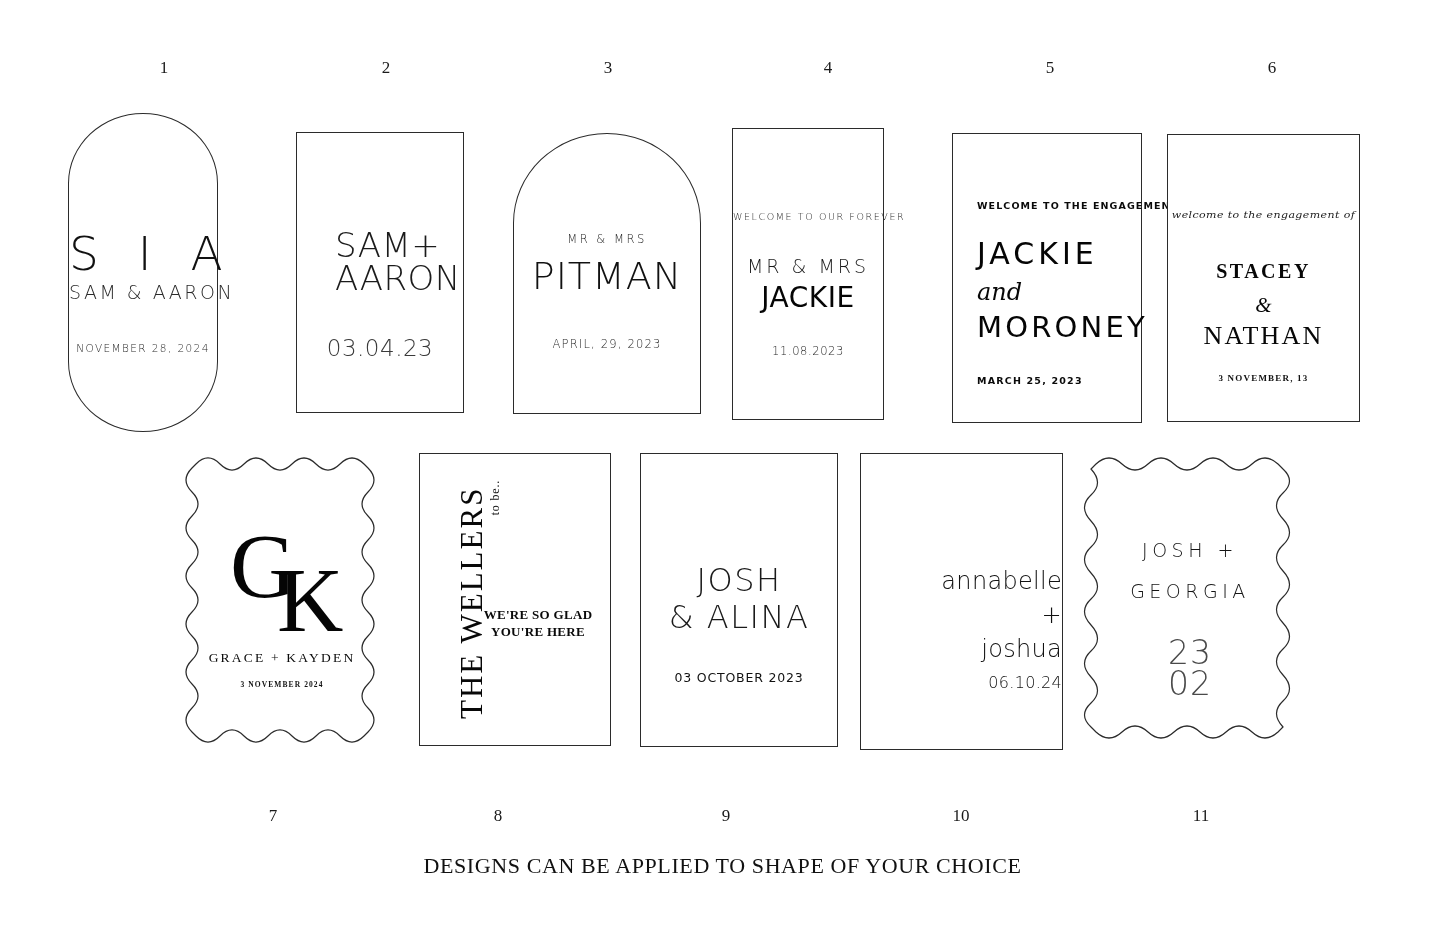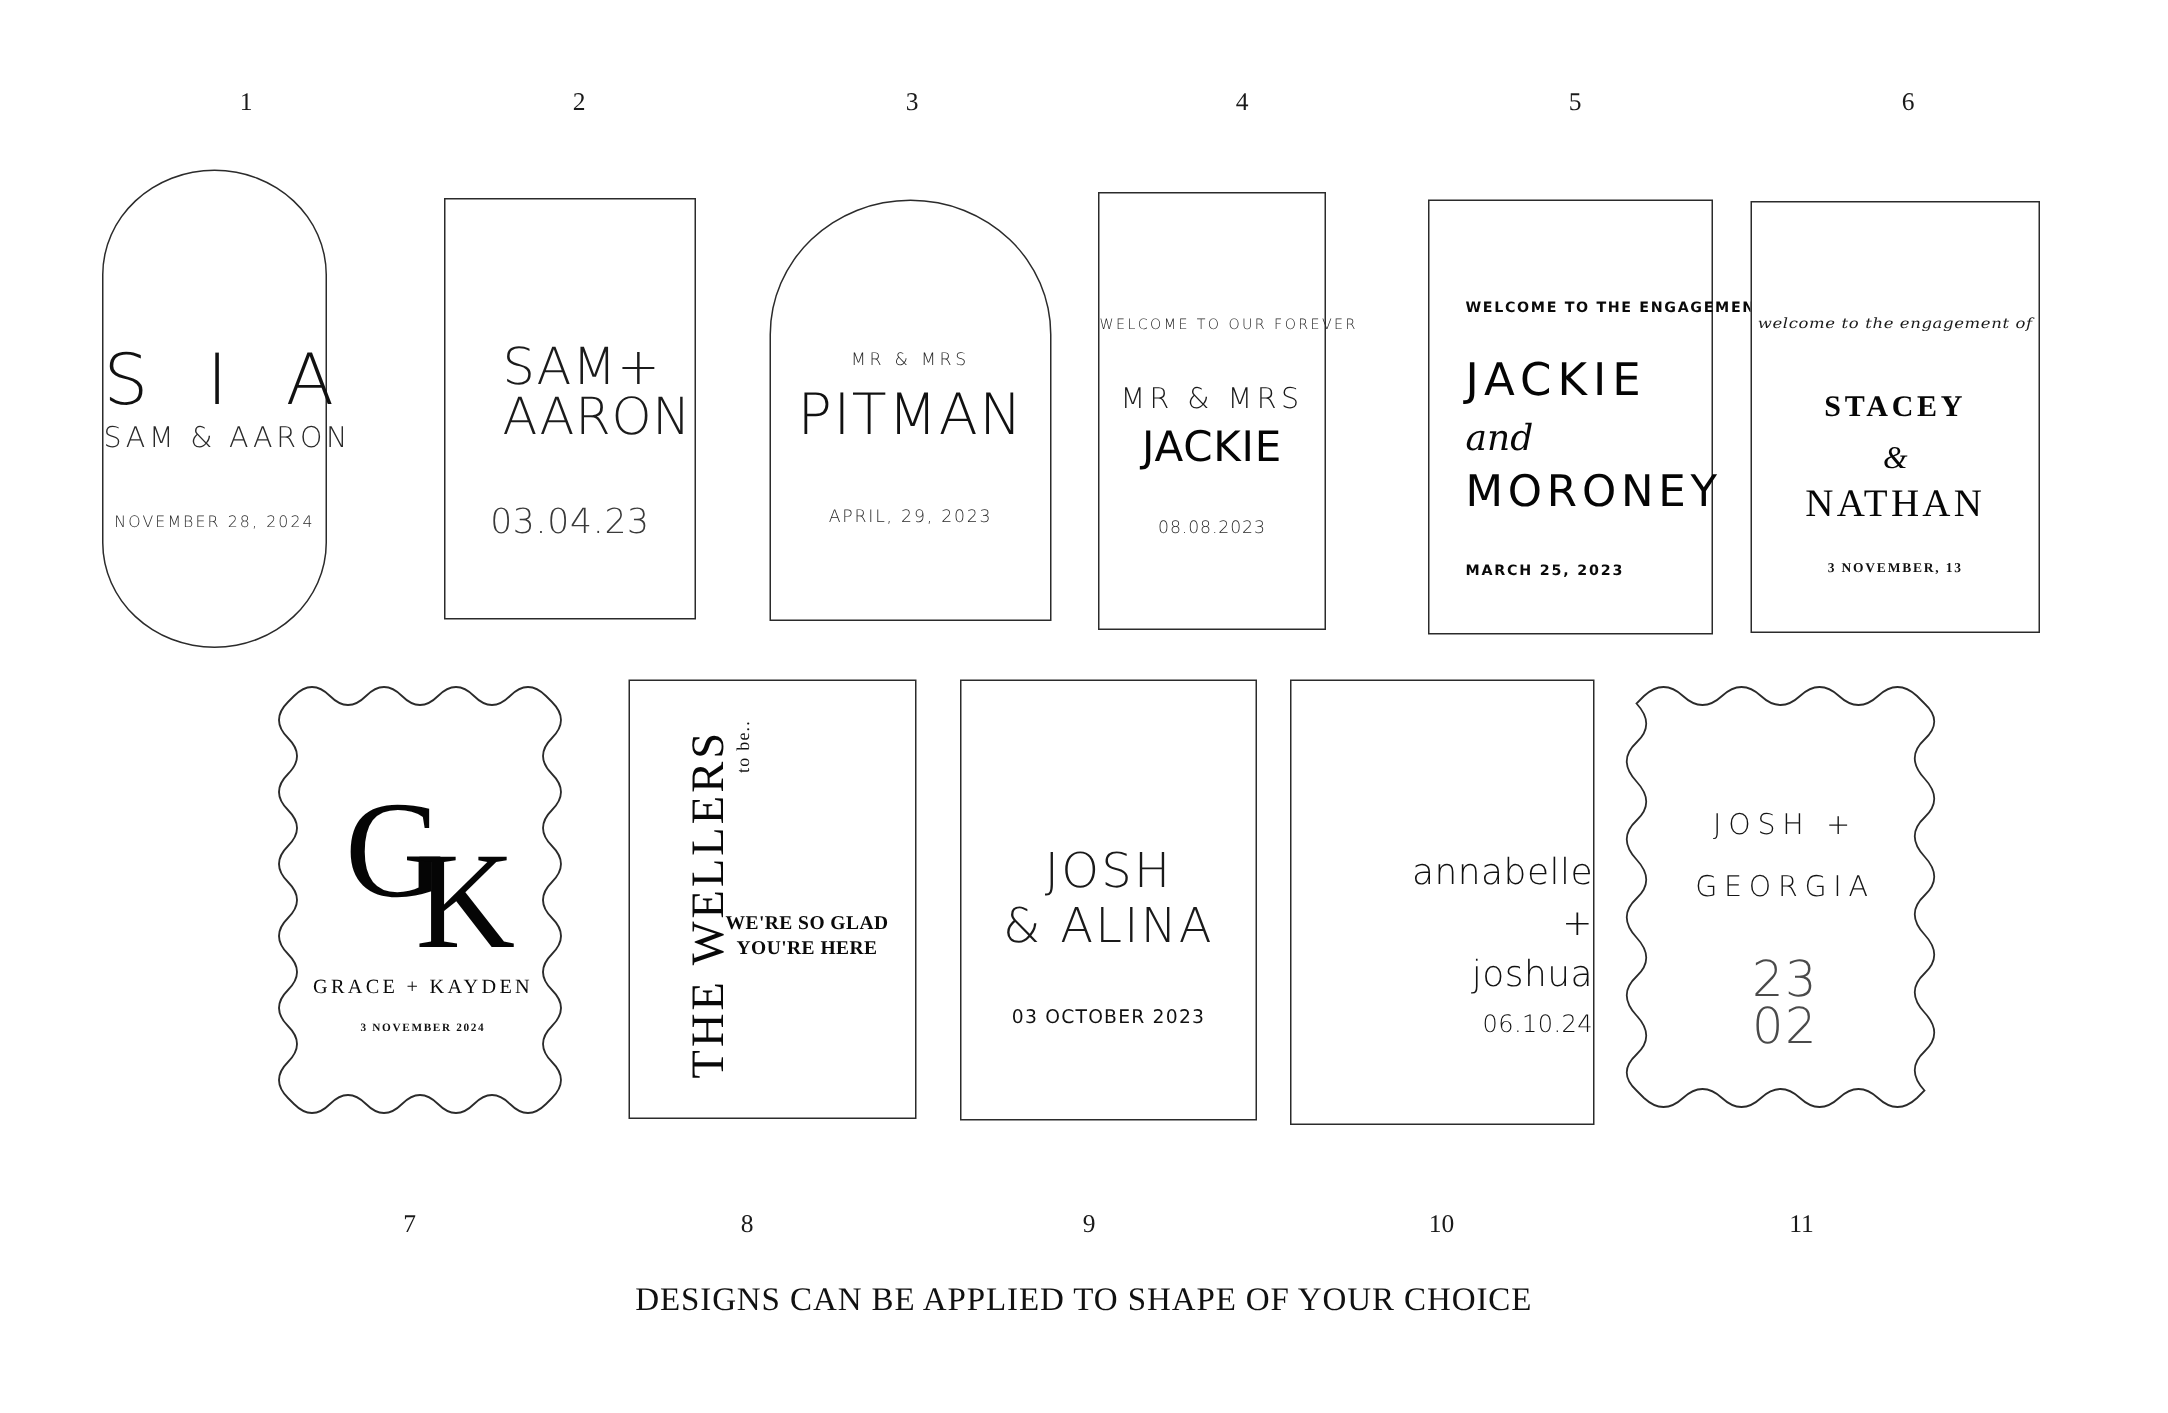--- a/index.html
+++ b/index.html
@@ -149,21 +149,21 @@
       <div class="tline n1">PITMAN</div>
       <div class="tline n3">APRIL, 29, 2023</div>
     </div>
   </div>
 
   <div class="card rect" id="c4" style="left:732px;top:128px;width:152px;height:292px;">
     <div class="inner">
       <div class="tline n0">WELCOME TO OUR FOREVER</div>
       <div class="tline n1">MR  &amp;  MRS</div>
       <div class="tline n2">JACKIE</div>
-      <div class="tline n3">08.08.2023</div>
+      <div class="tline n3">11.08.2023</div>
     </div>
   </div>
 
   <div class="card rect" id="c5" style="left:952px;top:133px;width:190px;height:290px;">
     <div class="inner">
       <div class="tline n0">WELCOME TO THE ENGAGEMENT OF</div>
       <div class="tline n1">JACKIE</div>
       <div class="tline n2">and</div>
       <div class="tline n3">MORONEY</div>
       <div class="tline n4">MARCH 25, 2023</div>

